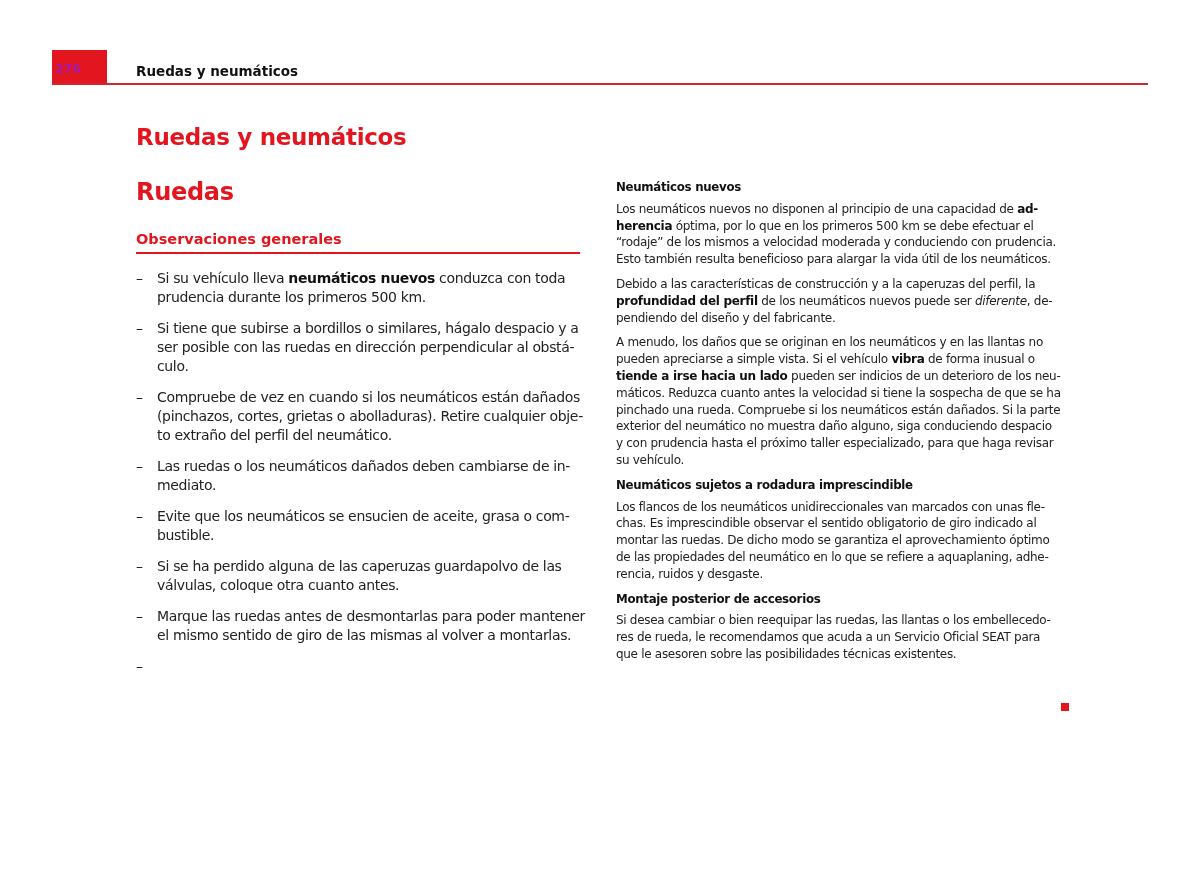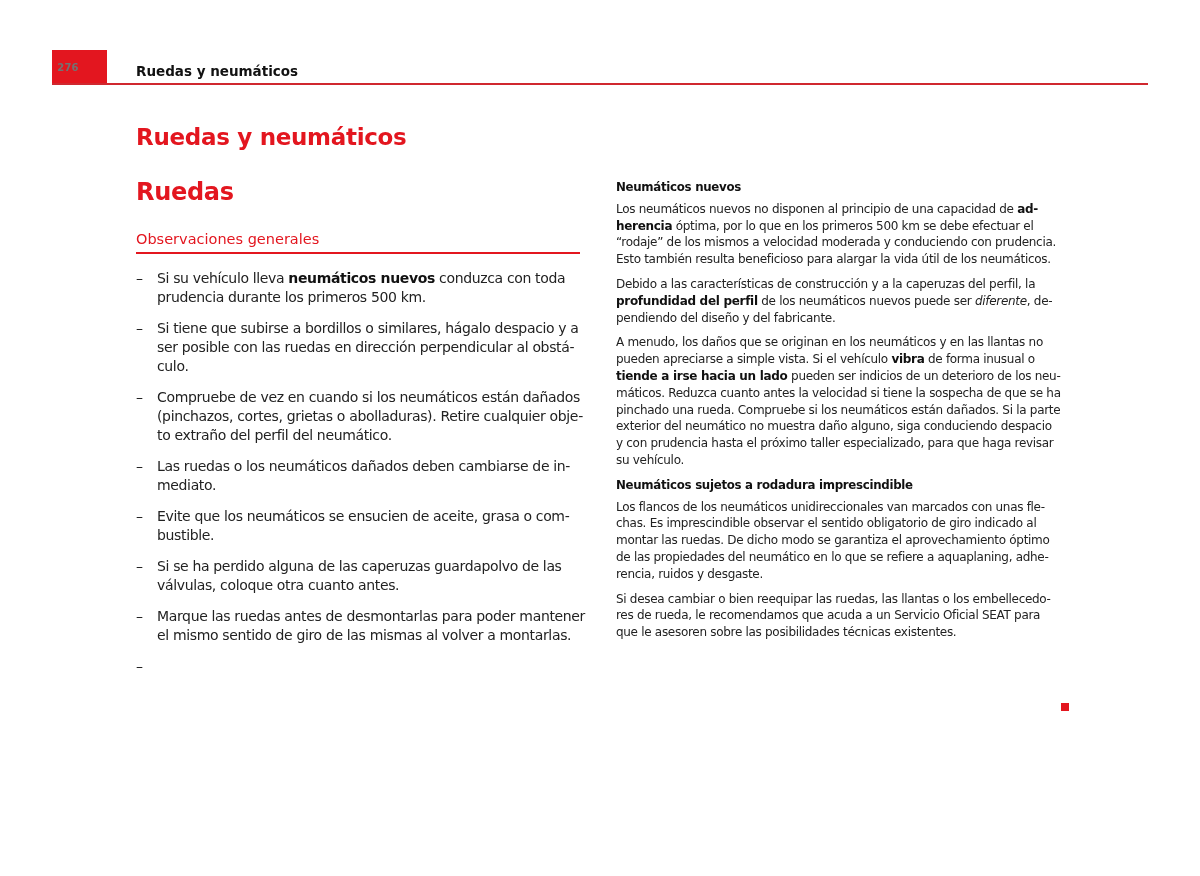--- a/index.html
+++ b/index.html
@@ -1,26 +1,26 @@
 <!DOCTYPE html>
 <html><head>
 <meta charset="utf-8">
 <style>
   html, body { margin: 0; padding: 0; background: #ffffff; }
   body { width: 1200px; height: 876px; position: relative; overflow: hidden;
          font-family: "DejaVu Sans", sans-serif; color: #1a1a1a; }
   .hdr-tab { position: absolute; left: 52px; top: 50px; width: 55px; height: 34px; background: #e3161f; }
   .hdr-num { position: absolute; left: 52px; top: 62px; width: 32px; text-align: center;
-             color: #737373; font-weight: bold; font-size: 10px; letter-spacing: 0.2px; }
+             color: #a21caf; font-weight: bold; font-size: 12px; letter-spacing: 0.2px; }
   .hdr-title { position: absolute; left: 136px; top: 63px; font-weight: bold; font-size: 13.5px; color: #111; }
   .hdr-line { position: absolute; left: 52px; top: 83px; width: 1096px; height: 2px; background: #d0282f; }
 
   .h1 { position: absolute; left: 136px; top: 124px; font-size: 23px; font-weight: bold; color: #e3161f; letter-spacing: -0.3px; }
   .h2 { position: absolute; left: 136px; top: 178px; font-size: 24px; font-weight: bold; color: #e3161f; letter-spacing: -0.3px; }
-  .h3 { position: absolute; left: 136px; top: 231px; font-size: 14.5px; font-weight: normal; color: #e3161f; }
+  .h3 { position: absolute; left: 136px; top: 231px; font-size: 14.5px; font-weight: bold; color: #e3161f; }
   .h3-line { position: absolute; left: 136px; top: 252px; width: 444px; height: 2px; background: #e3161f; }
 
   .bullets { position: absolute; left: 136px; top: 269px; width: 450px; margin: 0; padding: 0; list-style: none; }
   .bullets li { position: relative; padding-left: 21px; font-size: 14px; line-height: 19.2px; margin-bottom: 11.5px; color: #222; letter-spacing: -0.35px; }
   .bullets li .dash { position: absolute; left: 0; top: 0; }
   b { font-weight: bold; color: #111; }
 
   .col2 { position: absolute; left: 616px; top: 179px; width: 445px; font-size: 12px; line-height: 16.8px; color: #222; letter-spacing: -0.3px; }
   .col2 .sub { font-weight: bold; font-size: 11.8px; color: #111; margin: 0 0 5px 0; }
   .col2 p { margin: 0 0 8px 0; }
@@ -53,16 +53,17 @@
 <div class="col2">
   <div class="sub">Neumáticos nuevos</div>
   <p><span>Los neumáticos nuevos no disponen al principio de una capacidad de </span><b>ad­herencia</b><span> óptima, por lo que en los primeros 500 km se debe efectuar el “rodaje” de los mismos a velocidad moderada y conduciendo con pruden­cia. Esto también resulta beneficioso para alargar la vida útil de los neumá­ticos.</span></p>
   <p><span>Debido a las características de construcción y a la caperuzas del perfil, la </span><b>profundidad del perfil</b><span> de los neumáticos nuevos puede ser </span><i>diferente</i><span>, de­pendiendo del diseño y del fabricante.</span></p>
 
   <p><span>A menudo, los daños que se originan en los neumáticos y en las llantas no pueden apreciarse a simple vista. Si el vehículo </span><b>vibra</b><span> de forma inusual o </span><b>tiende a irse hacia un lado</b><span> pueden ser indicios de un deterioro de los neu­máticos. Reduzca cuanto antes la velocidad si tiene la sospecha de que se ha pinchado una rueda. Compruebe si los neumáticos están dañados. Si la parte exterior del neumático no muestra daño alguno, siga conduciendo despacio y con prudencia hasta el próximo taller especializado, para que haga revisar su vehículo.</span></p>
 
   <div class="sub">Neumáticos sujetos a rodadura imprescindible</div>
   <p>Los flancos de los neumáticos unidireccionales van marcados con unas fle­chas. Es imprescindible observar el sentido obligatorio de giro indicado al montar las ruedas. De dicho modo se garantiza el aprovechamiento óptimo de las propiedades del neumático en lo que se refiere a aquaplaning, adhe­rencia, ruidos y desgaste.</p>
 
+  <div class="sub">Montaje posterior de accesorios</div>
   <p>Si desea cambiar o bien reequipar las ruedas, las llantas o los embellecedo­res de rueda, le recomendamos que acuda a un Servicio Oficial SEAT para que le asesoren sobre las posibilidades técnicas existentes.</p>
 </div>
 
 <div class="end-mark"></div>
 
 </body></html>

